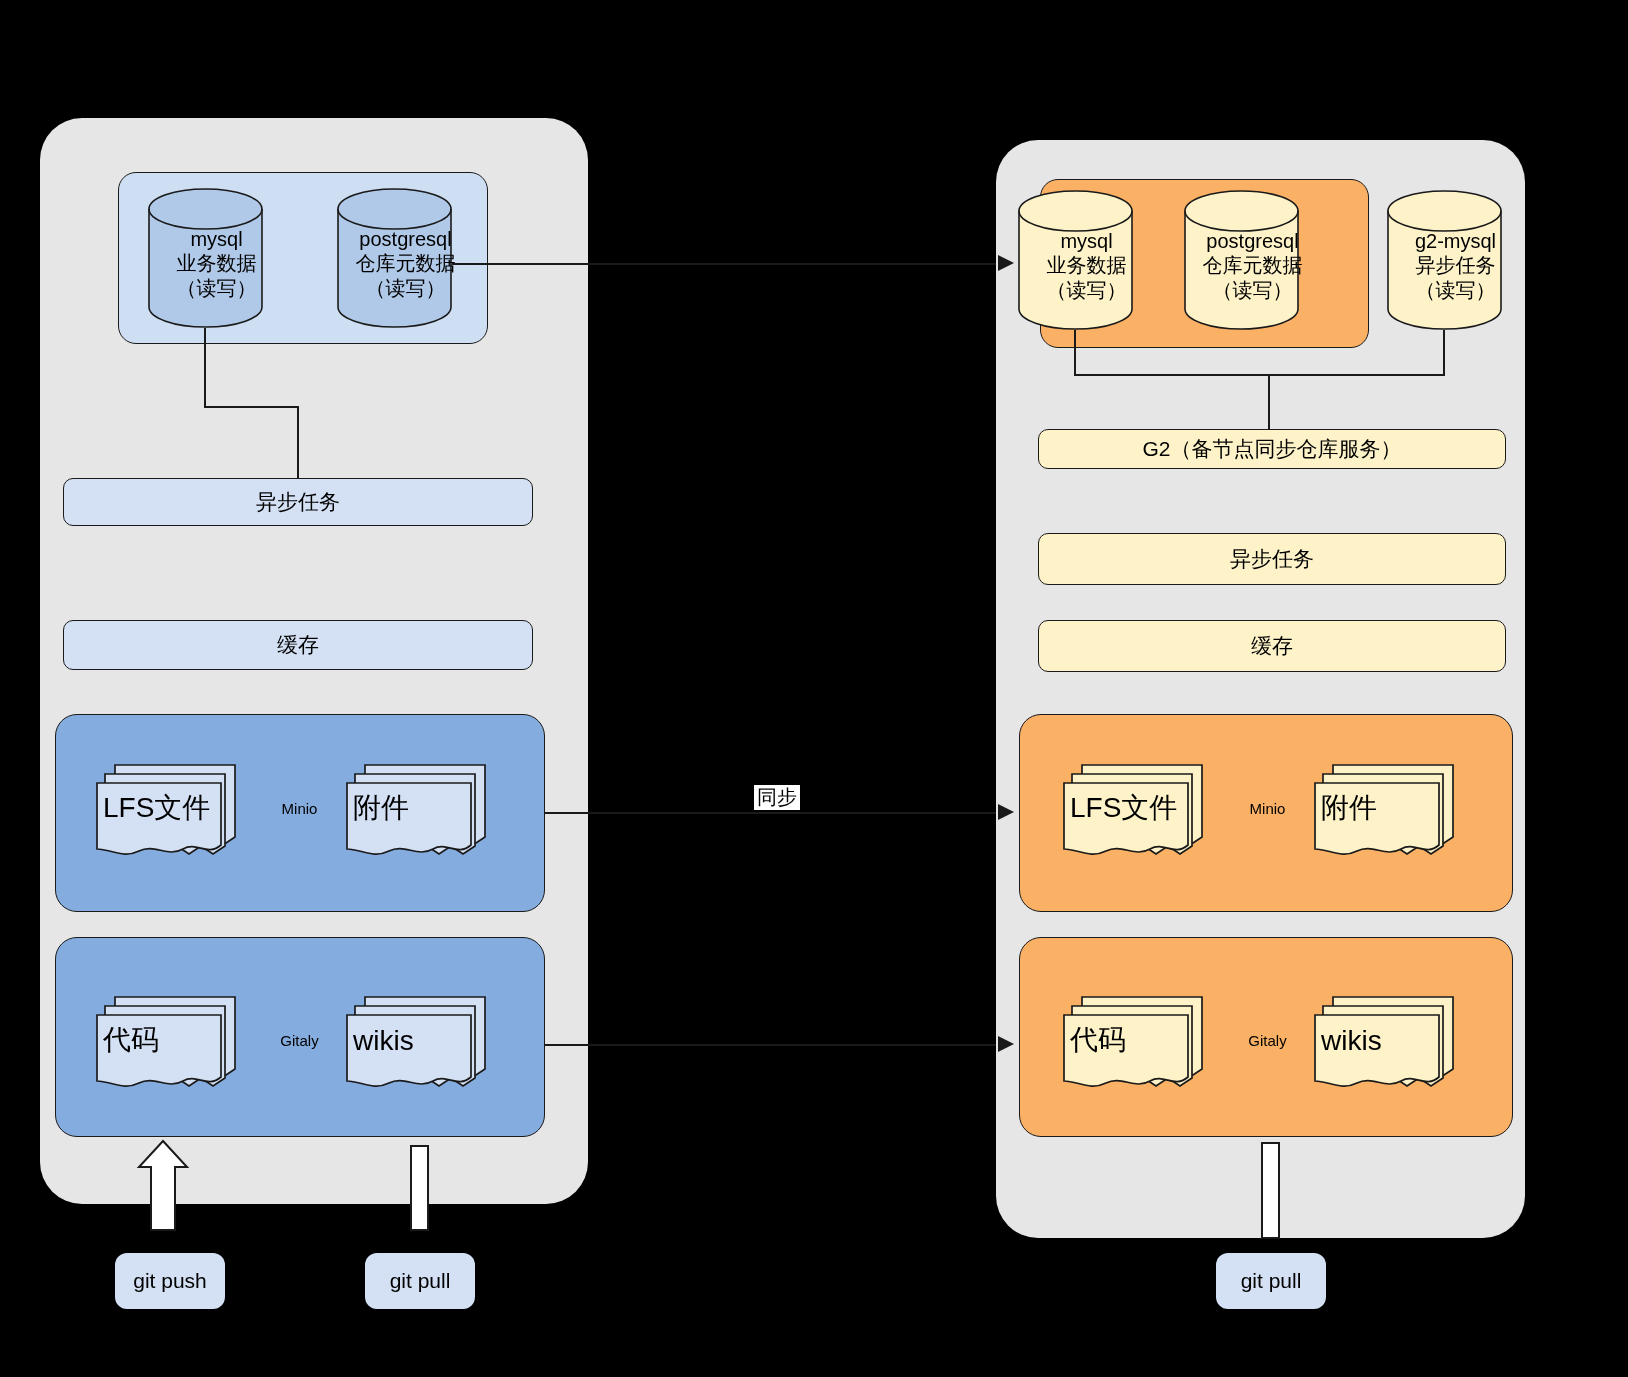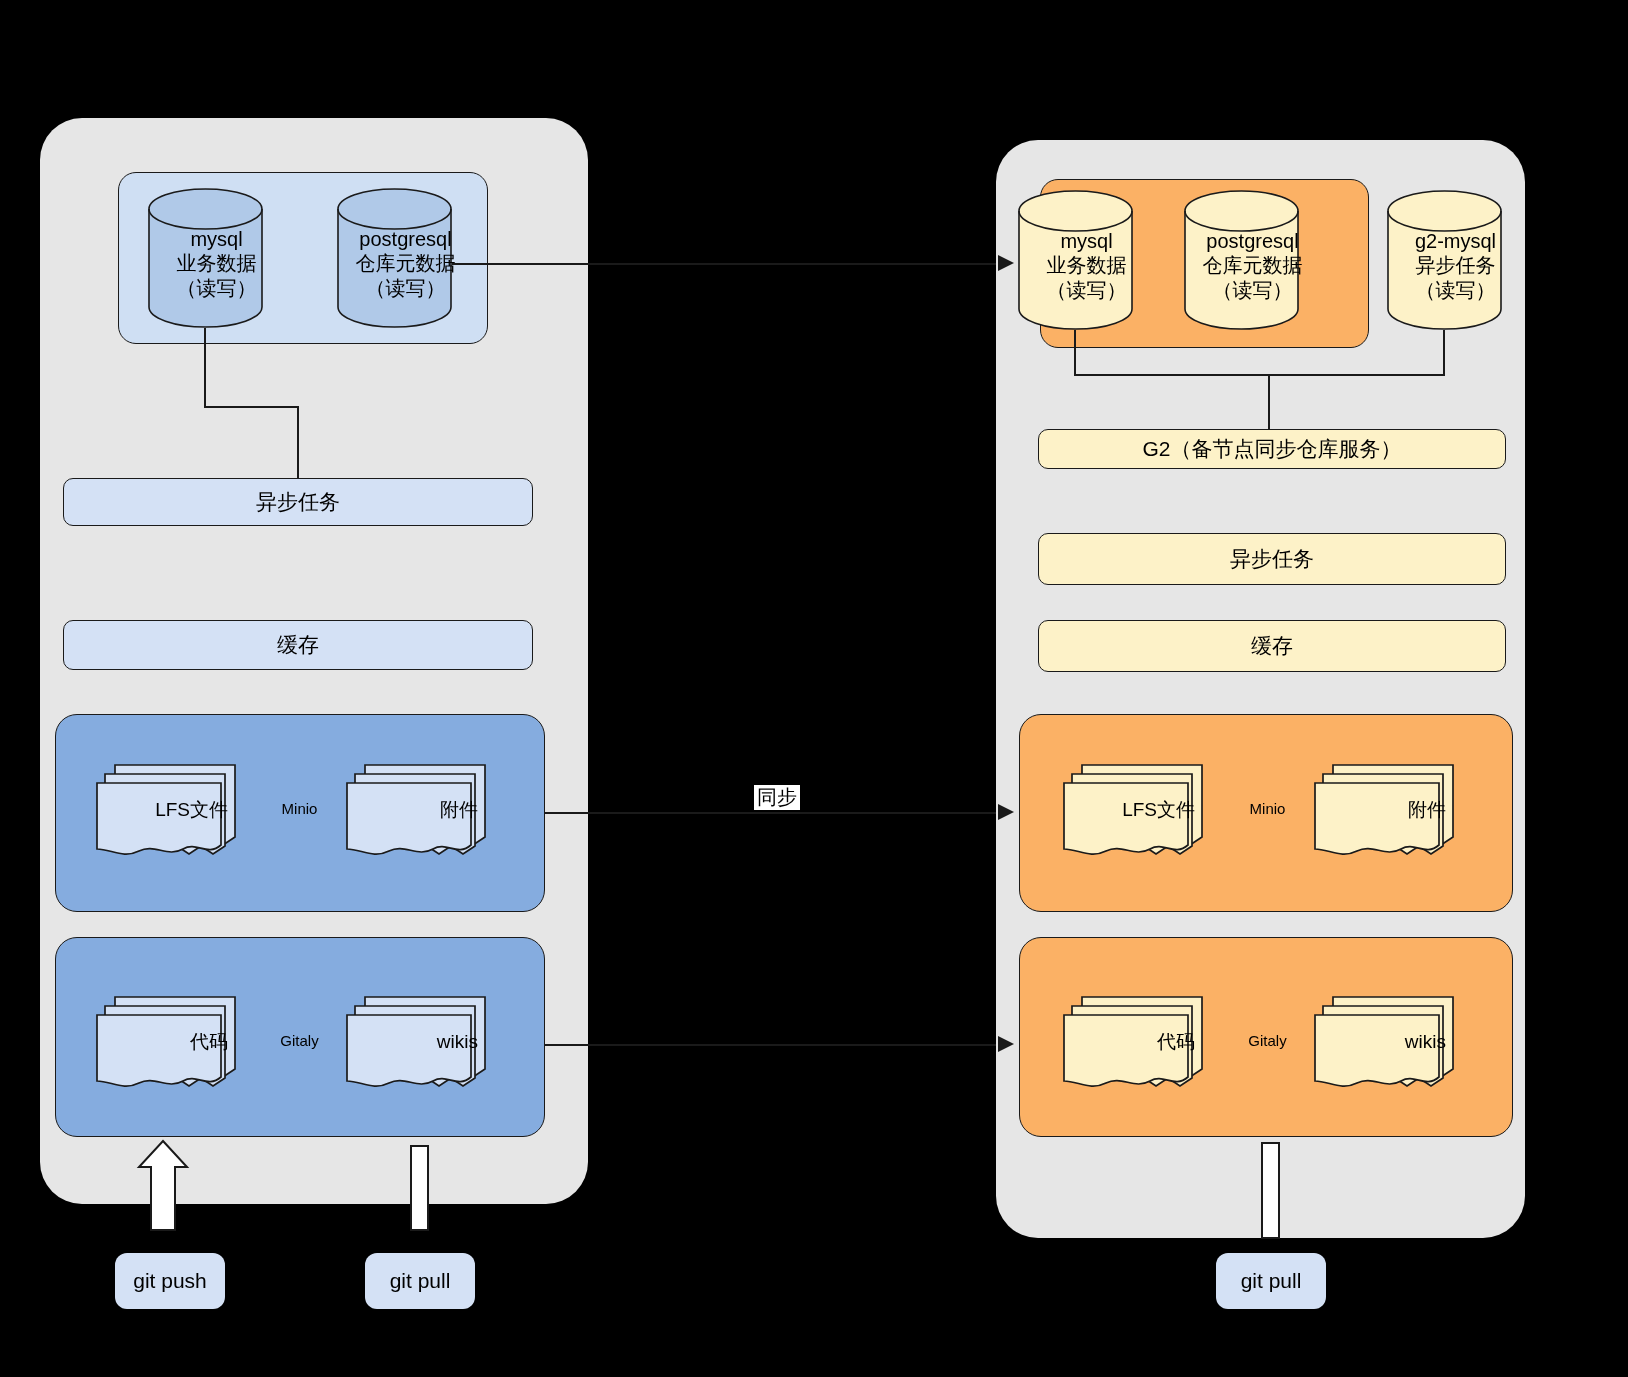--- a/index.html
+++ b/index.html
@@ -32,21 +32,21 @@
   .cyl{position:absolute;padding-left:22px;}
   .cyl svg{position:absolute;left:0;top:0;overflow:visible;}
   .cyl .cyl-label{position:absolute;left:0;right:0;top:50%;
        transform:translateY(-42%);text-align:center;font-size:20px;
        line-height:1.22;white-space:pre-line;pointer-events:none;}
 
   
   .docs{position:absolute;}
   .docs svg{position:absolute;left:0;top:0;overflow:visible;}
   .docs .doc-label{position:absolute;left:8px;right:22px;top:50%;
-       transform:translateY(-62%);text-align:right;font-size:19px;
+       transform:translateY(-62%);text-align:left;font-size:28px;
        pointer-events:none;}
 
   
   .store-name{position:absolute;font-size:15px;text-align:center;}
 
   
   .ln{position:absolute;background:#1a1a1a;}
   .lnh{height:2px;}
   .lnv{width:2px;}
 

